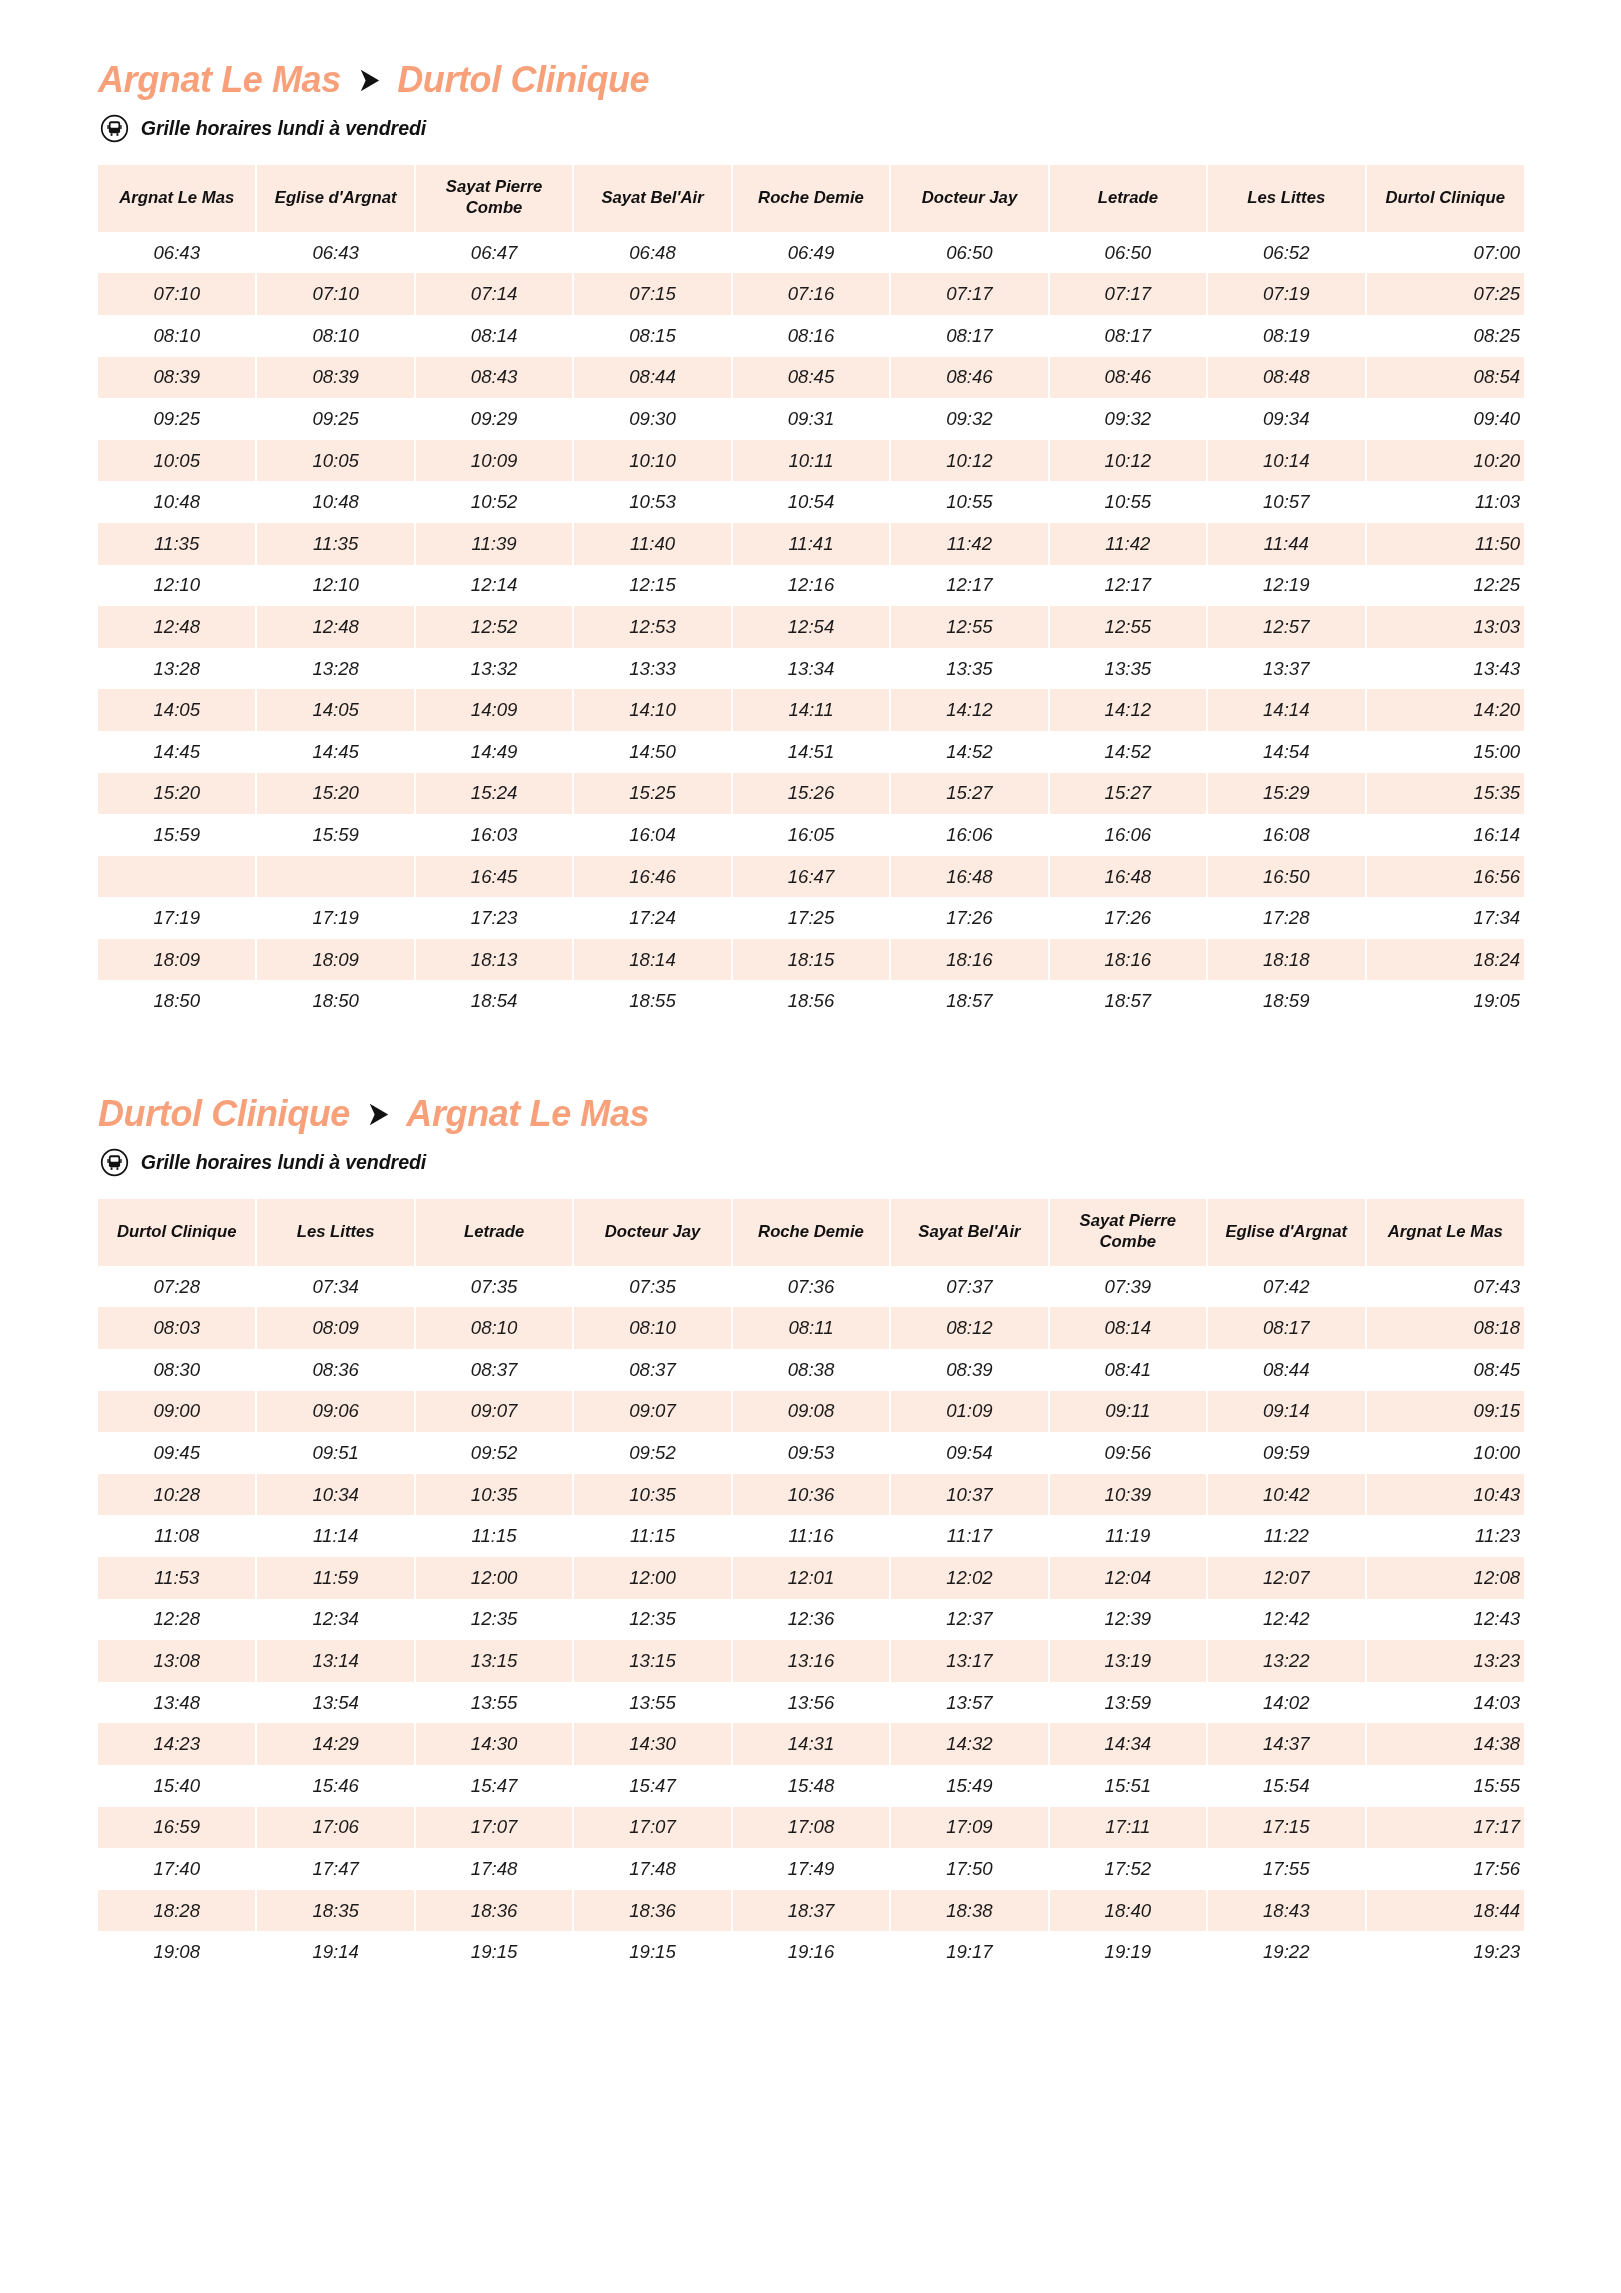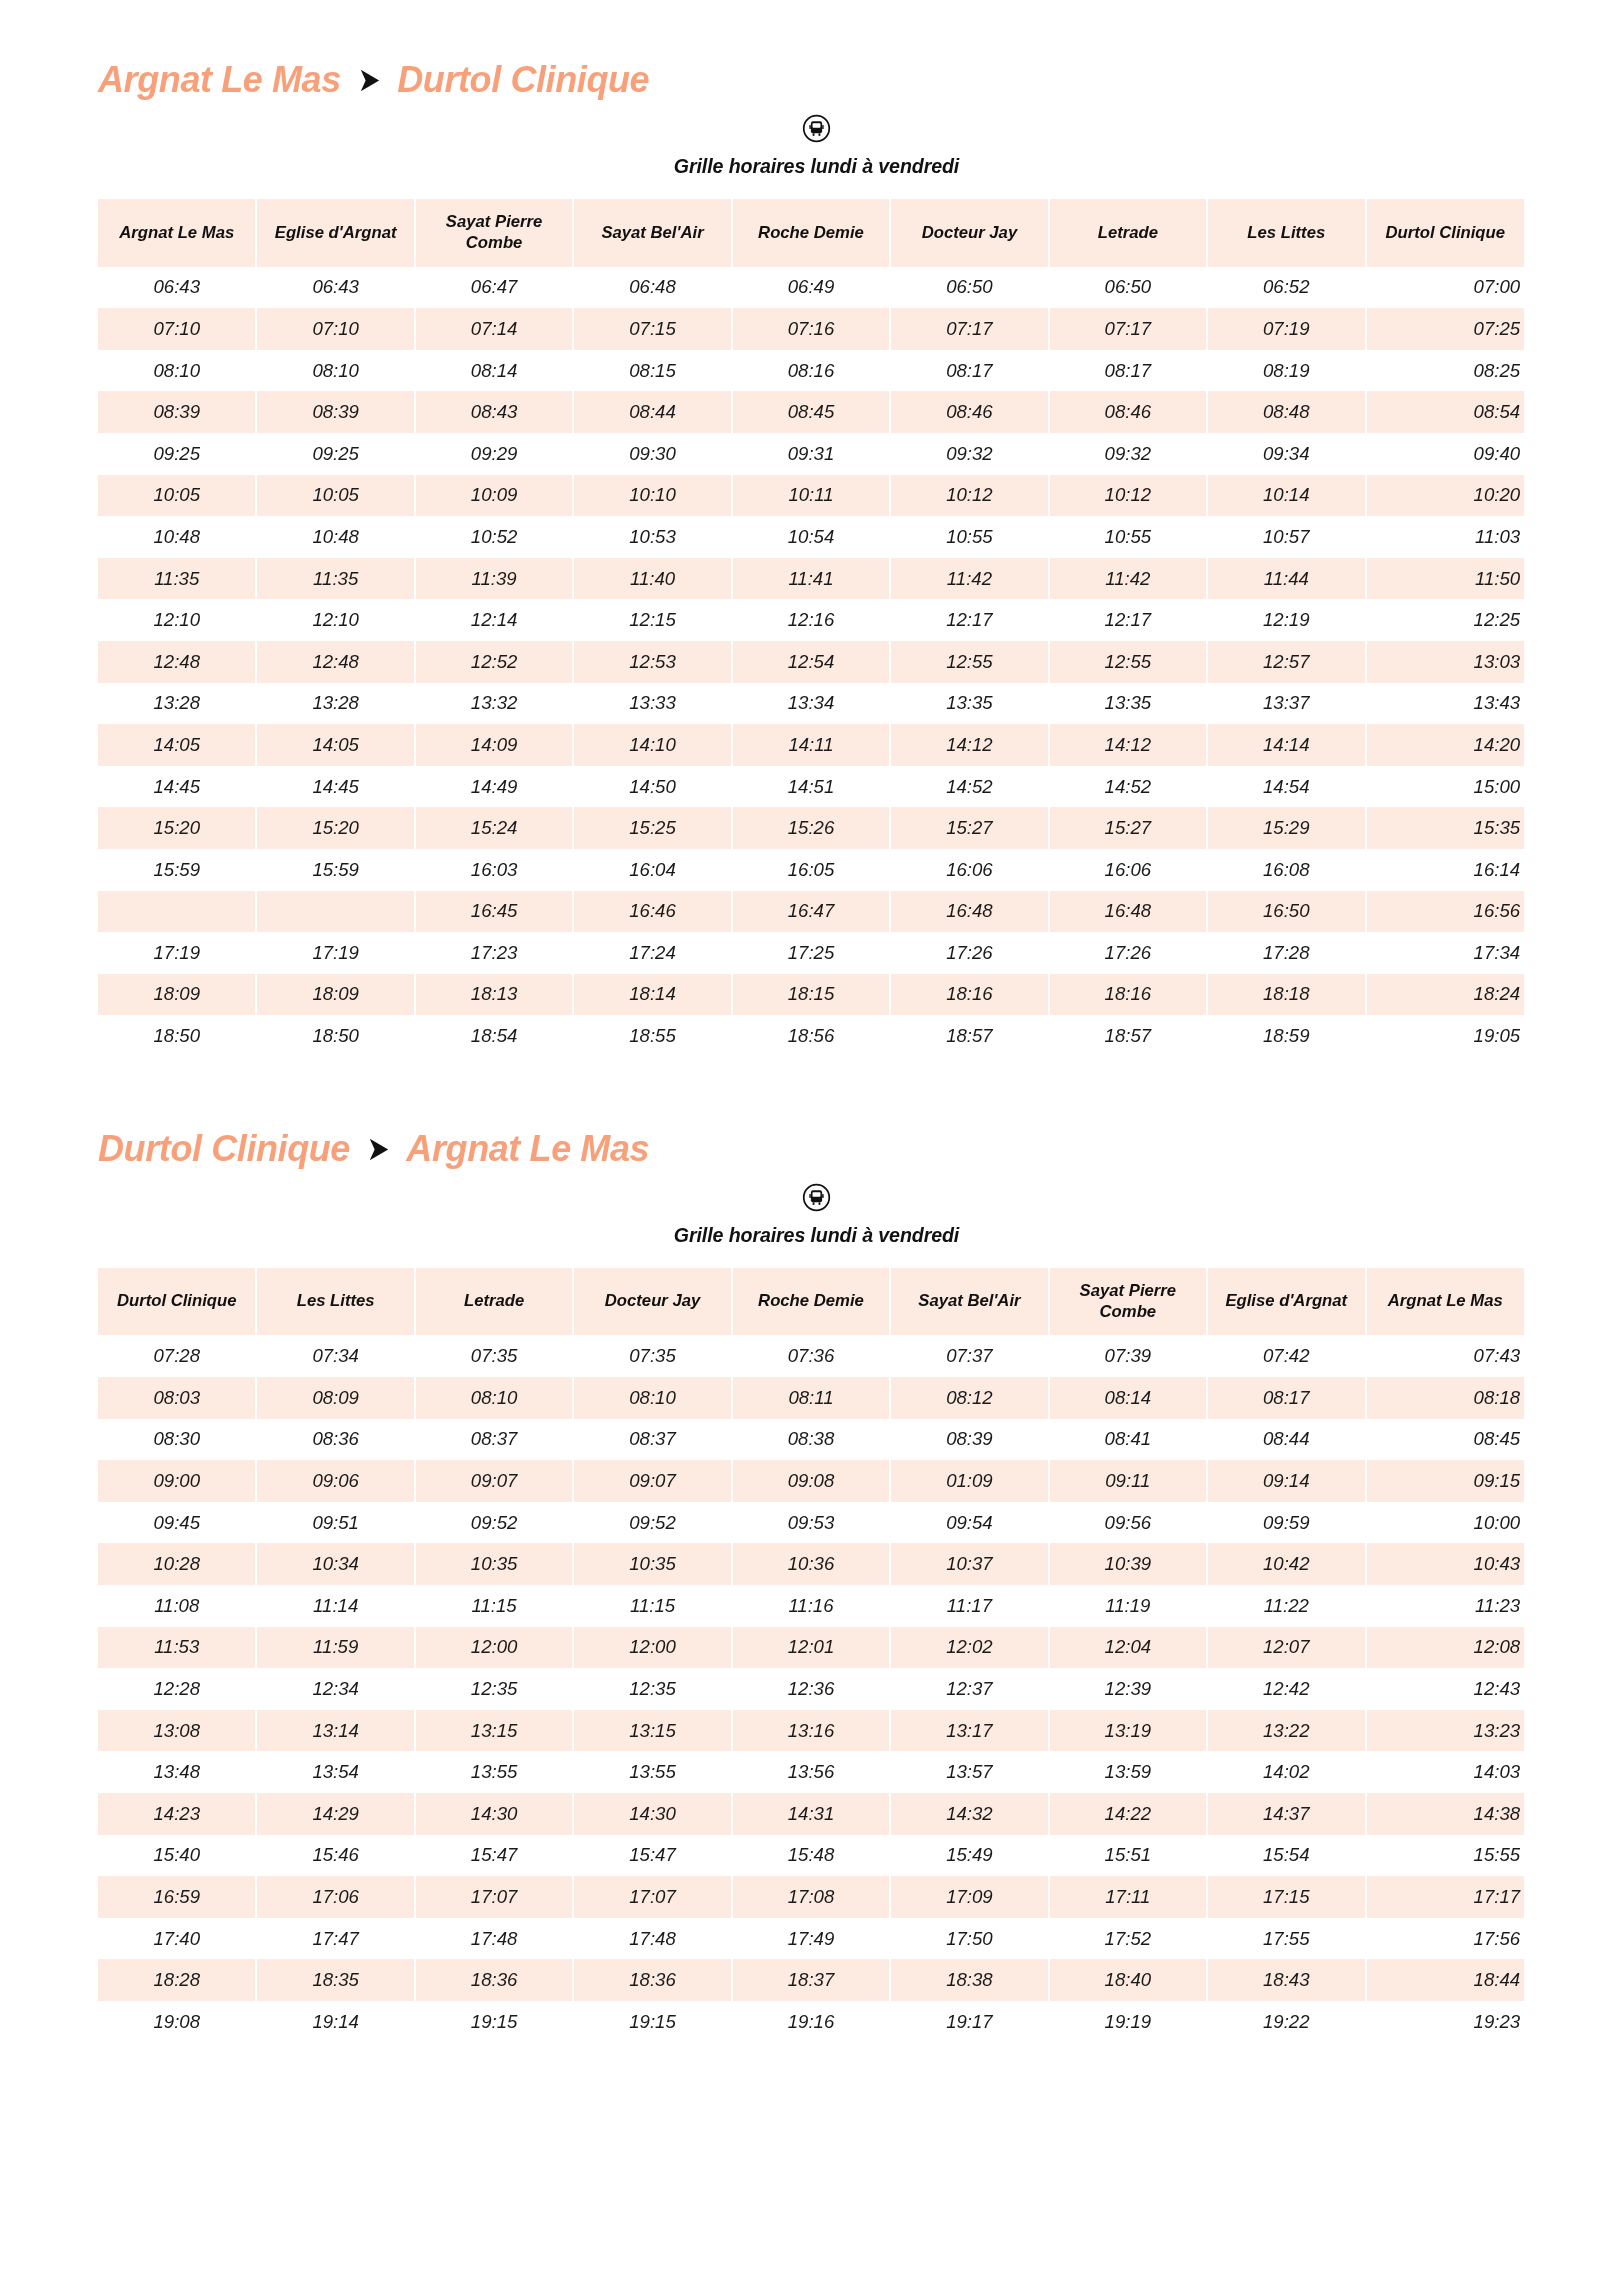--- a/index.html
+++ b/index.html
@@ -40,21 +40,20 @@
     position: relative;
     top: 1px;
   }
   .route-title .arrow-icon svg { display: block; }
 
   .subtitle-row {
     display: flex;
     align-items: center;
     gap: 11.8px;
     margin: 0 0 21.6px 2px;
-    flex-direction: column;
   }
   .bus-icon {
     width: 29px;
     height: 29px;
     flex: 0 0 29px;
   }
   .bus-icon svg { display: block; }
   .subtitle-text {
     font-size: 19.6px;
     font-weight: 700;
@@ -513,21 +512,21 @@
               <td>14:02</td>
               <td>14:03</td>
             </tr>
             <tr>
               <td>14:23</td>
               <td>14:29</td>
               <td>14:30</td>
               <td>14:30</td>
               <td>14:31</td>
               <td>14:32</td>
-              <td>14:22</td>
+              <td>14:34</td>
               <td>14:37</td>
               <td>14:38</td>
             </tr>
             <tr>
               <td>15:40</td>
               <td>15:46</td>
               <td>15:47</td>
               <td>15:47</td>
               <td>15:48</td>
               <td>15:49</td>

